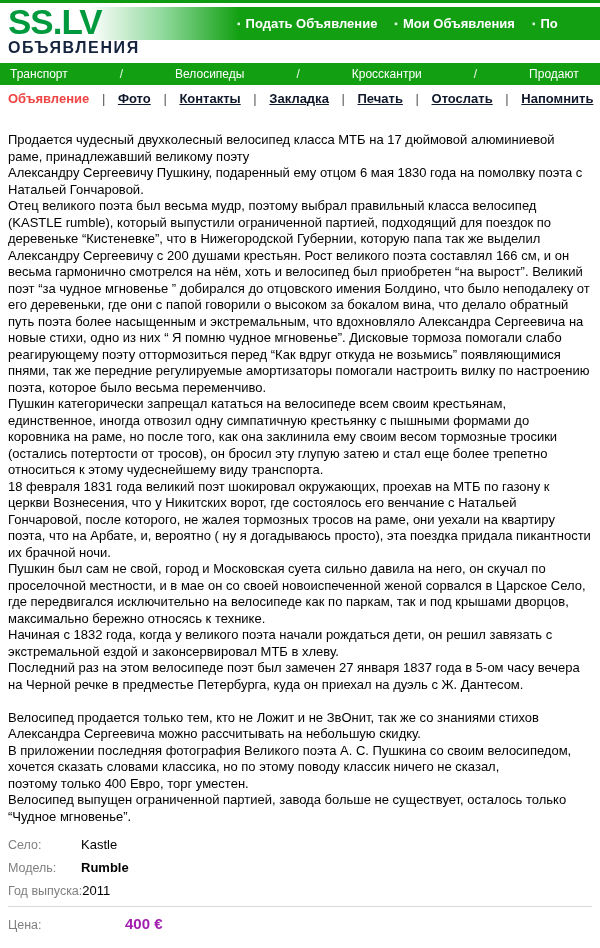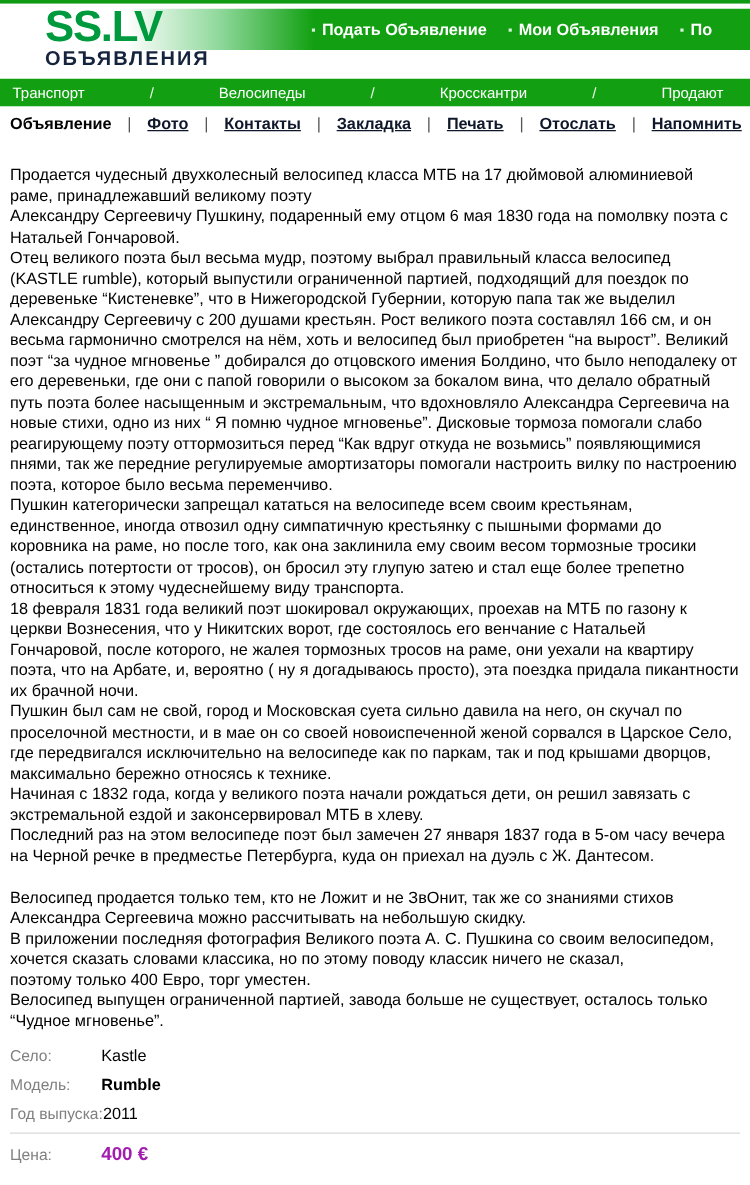--- a/index.html
+++ b/index.html
@@ -5,63 +5,63 @@
   html,body{margin:0;padding:0;}
   body{
     width:600px;height:948px;overflow:hidden;background:#fff;
     font-family:"Liberation Sans","DejaVu Sans",sans-serif;
     color:#000;position:relative;
   }
   
   .top-line{height:3px;background:#0e9a12;}
   .header{position:relative;height:55px;background:#fff;}
   .green-bar{
-    position:absolute;top:4px;left:16px;right:0;height:33px;
+    position:absolute;top:4px;left:4px;right:0;height:33px;
     background:linear-gradient(90deg,#ffffff 0px,#ffffff 85px,#8ed89a 160px,#12a012 235px,#12a012 100%);
     display:flex;align-items:center;white-space:nowrap;overflow:hidden;
     padding-left:233px;box-sizing:border-box;
   }
   .menu-item{color:#fff;font-weight:bold;font-size:13px;margin-right:17px;cursor:pointer;}
   .menu-item .bullet{color:#d8f5d8;font-size:10px;margin-right:5px;position:relative;top:-1px;}
-  .logo{position:absolute;left:8px;top:2px;z-index:2;cursor:pointer;margin-left:28px;}
+  .logo{position:absolute;left:8px;top:2px;z-index:2;cursor:pointer;}
   .logo-title{
     font-size:35px;font-weight:bold;color:#009a3e;line-height:34px;letter-spacing:-1px;
   }
   .logo-subtitle{
     font-size:16px;font-weight:bold;color:#15243c;letter-spacing:1.6px;margin-top:0px;
   }
   
   .breadcrumb{
     margin-top:5px;height:22px;background:#12a012;
     display:flex;align-items:center;padding-left:10px;
     font-size:12px;color:#fff;white-space:nowrap;gap:47px;
   }
   .breadcrumb a{color:#fff;text-decoration:none;cursor:pointer;}
   .breadcrumb .bc-sep{margin:0 5px;color:#eafaea;}
   
   .tabs{
     margin-top:5px;padding-left:8px;font-size:13px;font-weight:bold;
     white-space:nowrap;overflow:hidden;height:18px;line-height:18px;
   }
-  .tab-active{color:#000000;}
+  .tab-active{color:#ef4444;}
   .tab-link{color:#0f172a;text-decoration:underline;cursor:pointer;}
   .tab-sep{color:#555;margin:0 9px;font-weight:normal;}
   
   .ad-text{
     margin-top:24px;padding:0 8px;
     font-size:13px;line-height:16.5px;color:#000;
     white-space:pre-line;
   }
   
   .details{margin-top:8px;padding:0 8px;}
   .detail-row{display:flex;align-items:baseline;padding:4px 0;}
   .detail-label{min-width:73px;font-size:12.5px;color:#808080;white-space:nowrap;}
   .detail-value{font-size:13px;color:#000;}
   .detail-value.bold{font-weight:bold;}
-  .price-row{border-top:1px solid #d9d9d9;margin-top:4px;padding-top:8px;}
+  .price-row{border-top:1px solid #d9d9d9;margin-top:4px;padding-top:8px;gap:44px;}
   .detail-value.price{color:#a21caf;font-weight:bold;font-size:15px;}
 </style>
 </head>
 <body>
 
 <div class="top-line"></div>
 
 <div class="header">
   <div class="green-bar">
     <span class="menu-item"><span class="bullet">▪</span><span>Подать Объявление</span></span>

